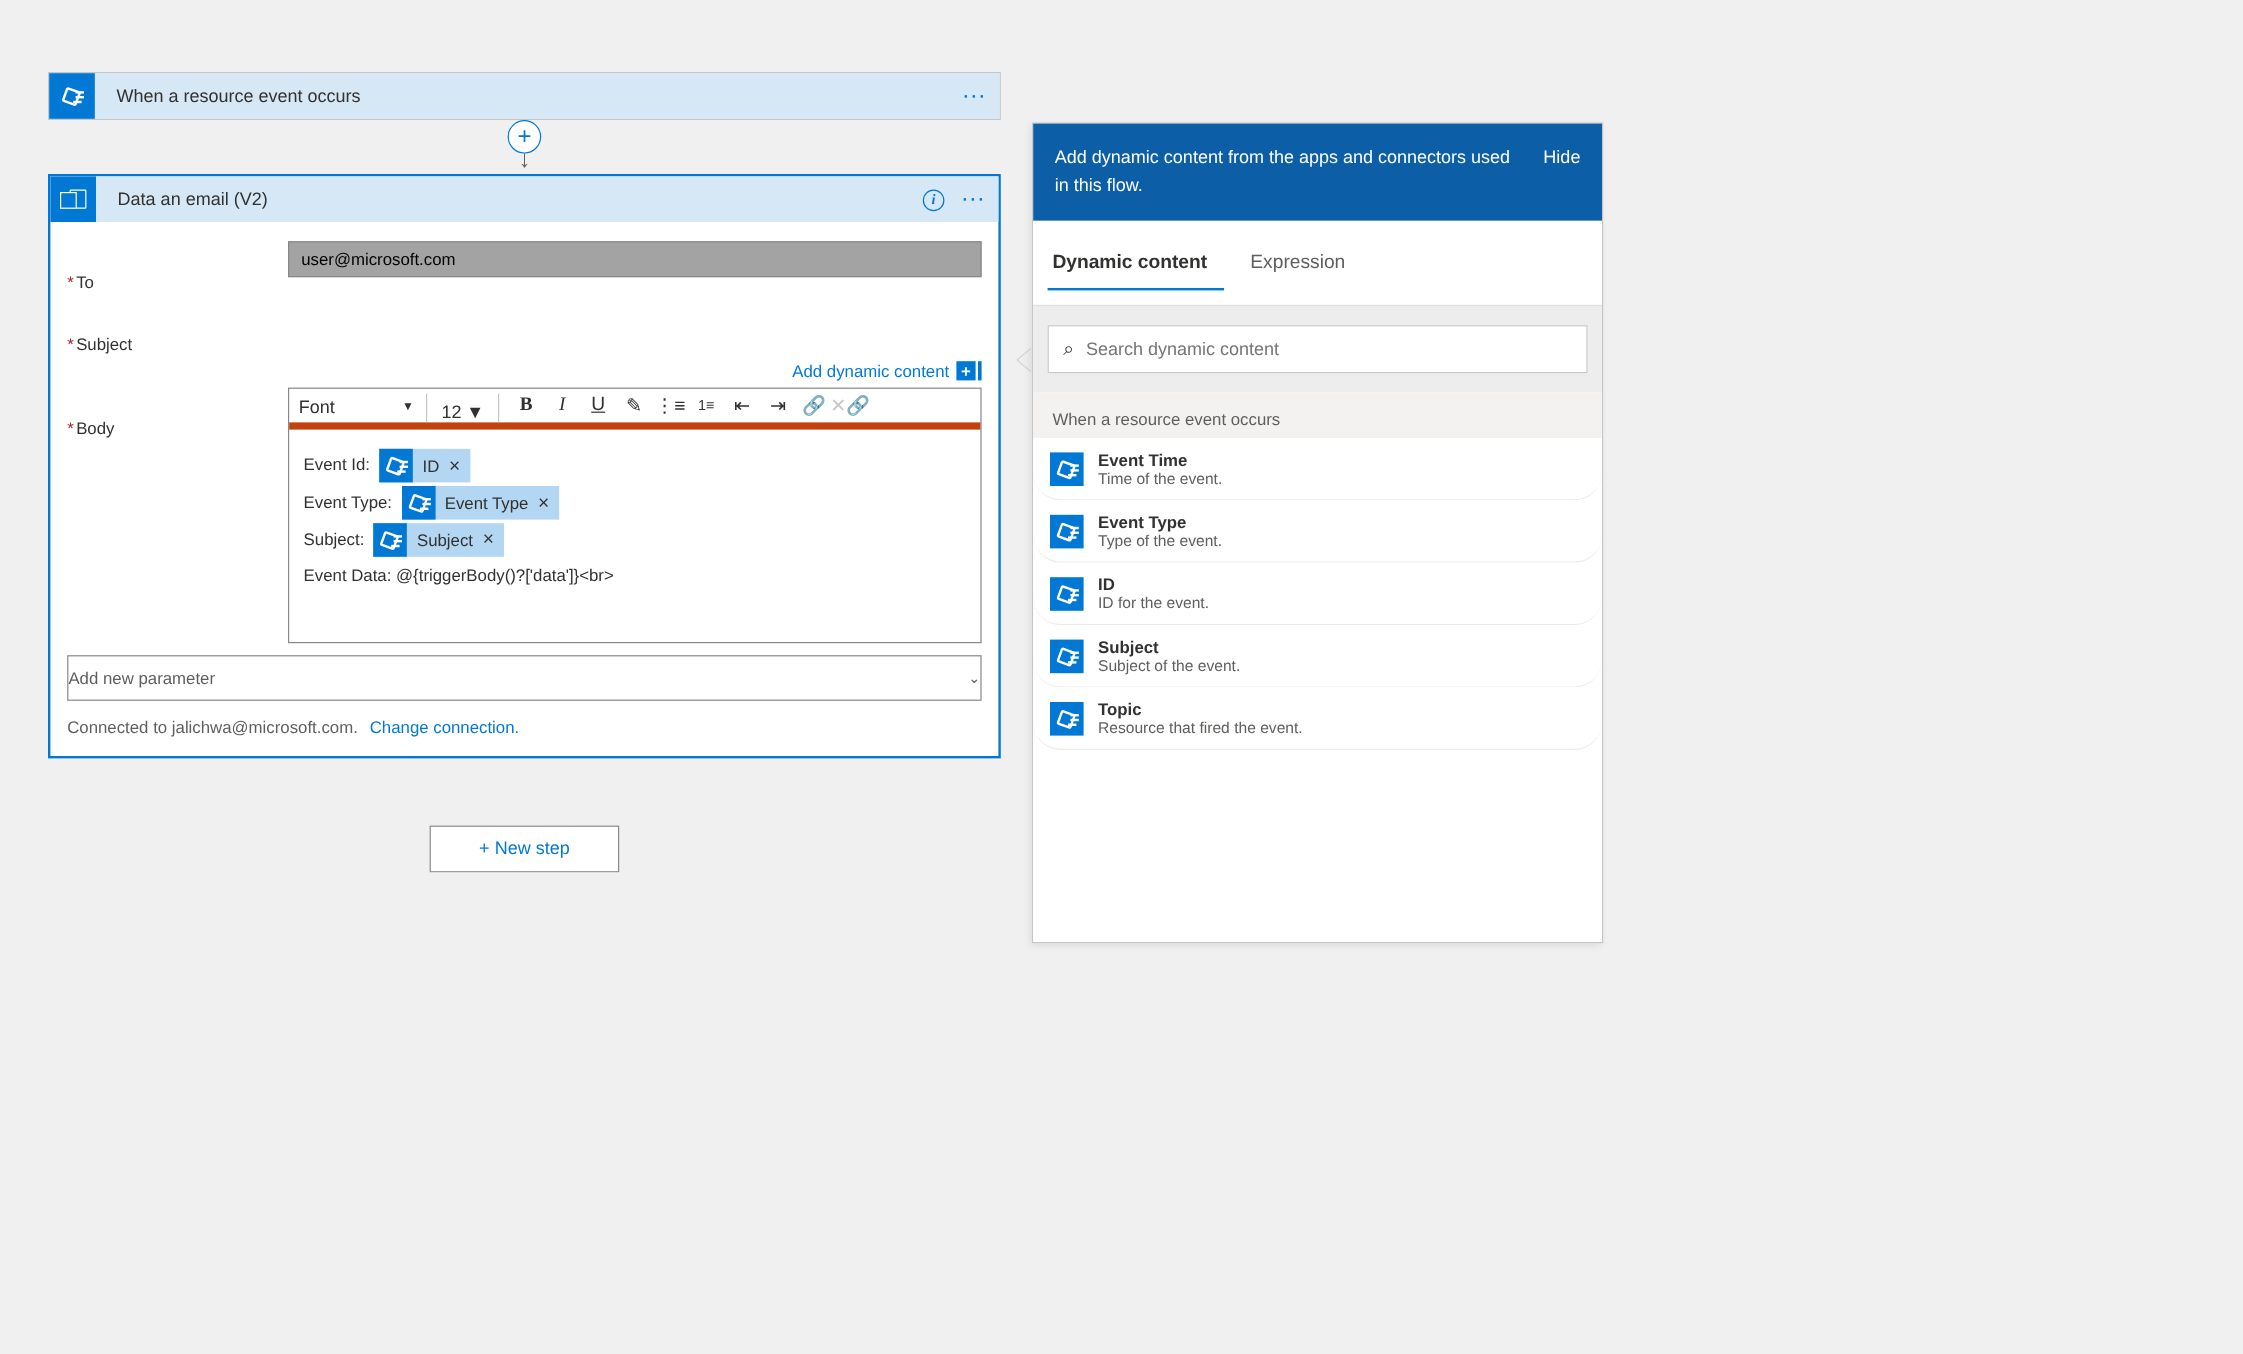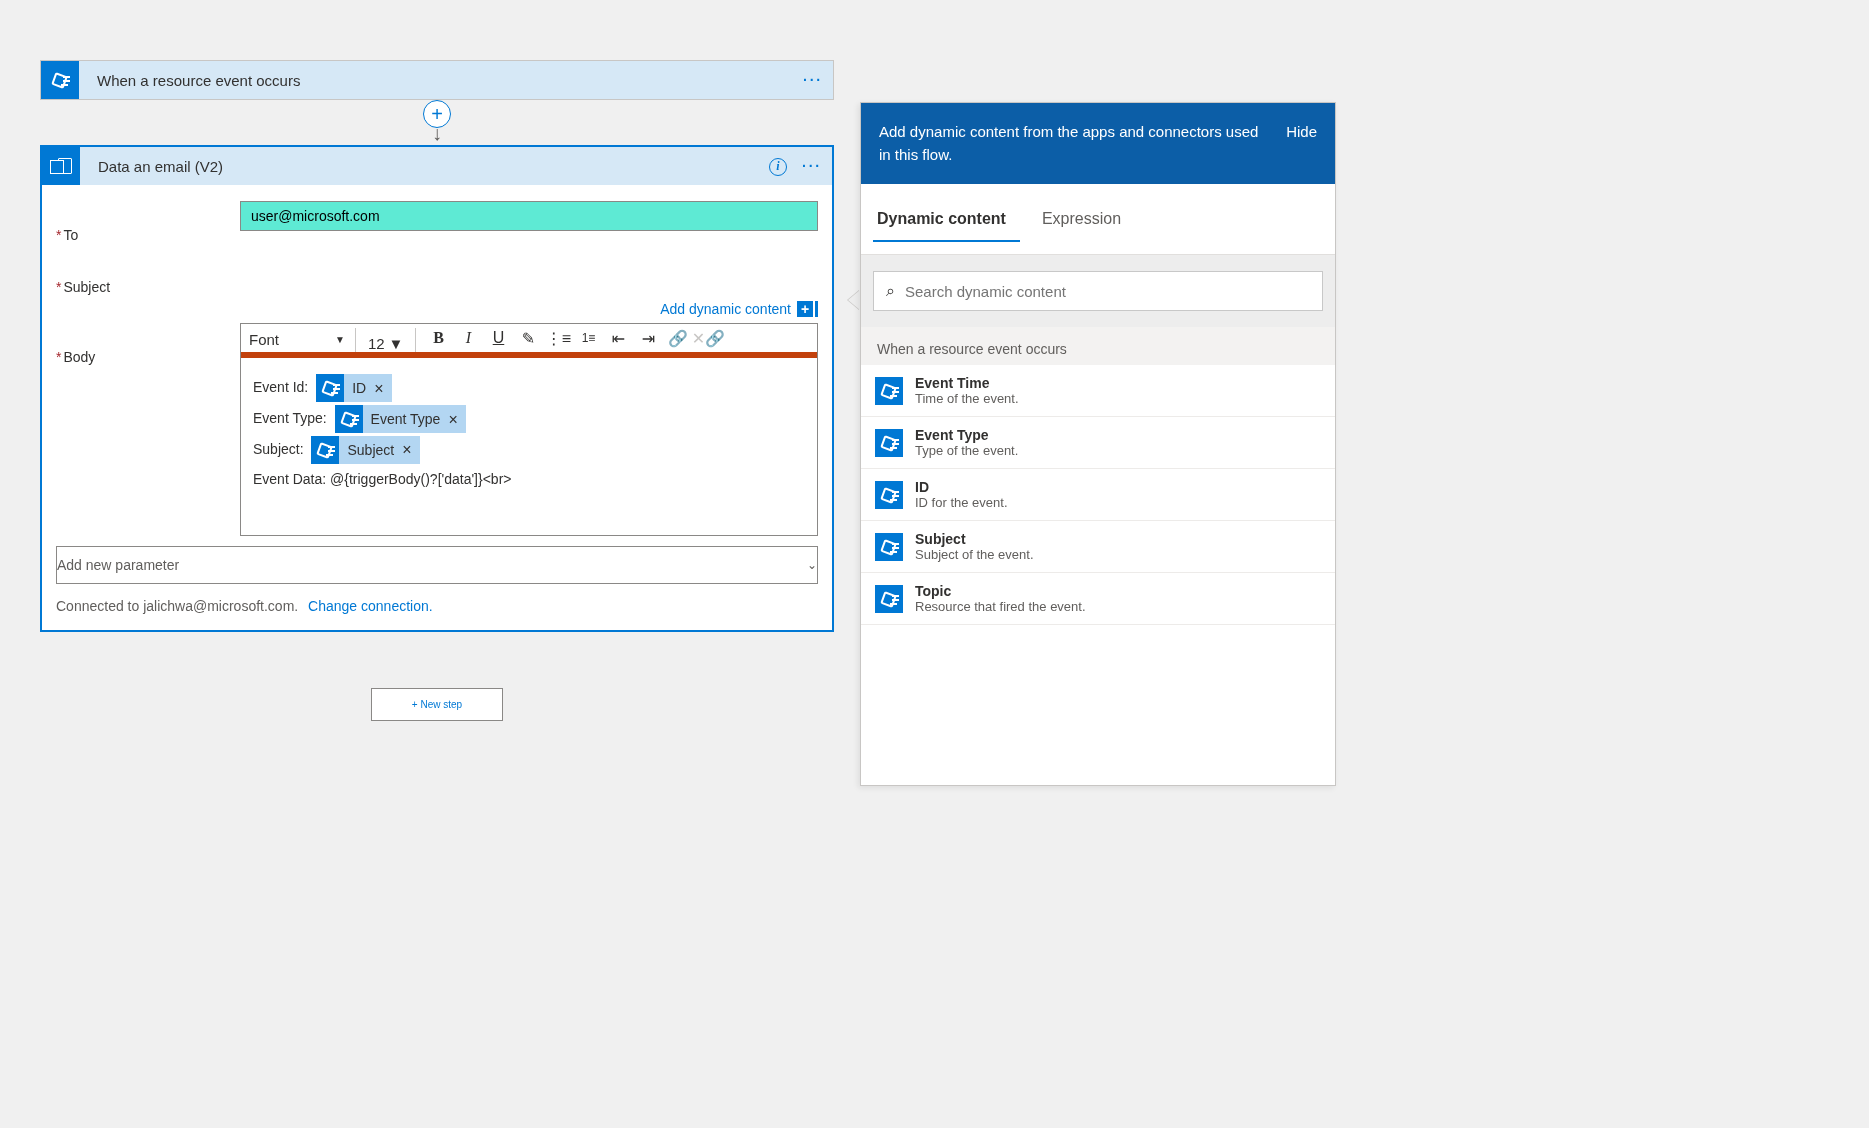--- a/index.html
+++ b/index.html
@@ -18,21 +18,21 @@
 
   .connector { display:flex; flex-direction:column; align-items:center; padding: 0; }
   .plus-circle { width:28px; height:28px; border:1.5px solid #0078d4; border-radius:50%; color:#0078d4; display:flex; align-items:center; justify-content:center; font-size:20px; background:#fff; margin-bottom:-4px; position:relative; z-index:1; }
   .arrow-down { font-size: 20px; color:#605e5c; margin-top:-2px; }
 
   .card-body { padding: 16px 14px 10px 14px; }
   .form-row { display:flex; align-items:flex-start; margin-bottom: 10px; }
   .form-row .label { width: 184px; padding-top:6px; font-size:14px;margin-top:20px; }
   .form-row .label .req { color:#a4262c; margin-right:2px; }
   .form-row .field { flex:1; }
-  .text-input { width:100%; border:1px solid #8a8886; padding:6px 10px; font-size:14px; background:#5eead4; }
+  .text-input { width:100%; border:1px solid #8a8886; padding:6px 10px; font-size:14px; background:#a3a3a3; }
 
   .add-dyn-row { display:flex; justify-content:flex-end; align-items:center; padding: 6px 0 0 0; }
   .add-dyn-link { color:#0078d4; cursor:pointer; margin-right:6px;margin-left:36px; }
   .dyn-wrapper { display:flex; align-items:center; }
   .dyn-plus { width:16px; height:16px; background:#0078d4; color:#fff; display:inline-flex; align-items:center; justify-content:center; font-size:14px; font-weight:bold; }
   .dyn-bar { display:inline-block; width:3px; height:16px; background:#0078d4; margin-left:2px; }
 
   .editor-box { border:1px solid #8a8886; }
   .editor-toolbar { height:34px; border-bottom:6px solid #c2410c; display:flex; align-items:flex-end; padding:0 6px; gap:2px; }
   .tb-sel { border:none; padding:4px 2px; font-size:15px; display:flex; align-items:center; gap:6px; cursor:pointer; }
@@ -45,37 +45,37 @@
   .editor-content { padding: 14px 12px 40px 12px; font-size:14px; line-height: 2.2; }
   .token-wrap { display:inline-flex; align-items:center; vertical-align:middle; background:#b3d6f2; height:28px; padding-right:8px; margin-left:4px; }
   .token-wrap .token-icon { width:28px; height:28px; background:#0078d4; display:flex; align-items:center; justify-content:center; margin-right:8px; }
   .token-wrap .token-x { margin-left:8px; cursor:pointer; font-size:16px; color:#323130; }
 
   .param-select { margin-top:10px; border:1px solid #8a8886; height:38px; display:flex; align-items:center; justify-content:space-between; padding:0 0; color:#605e5c; cursor:pointer; }
   .conn-info { padding: 14px 0 6px 0; font-size:14px; color:#605e5c; }
   .conn-info a { color:#0078d4; text-decoration:none; margin-left:6px; cursor:pointer; }
 
   .new-step-row { display:flex; justify-content:center; margin-top: 56px; }
-  .new-step-btn { border:1px solid #8a8886; background:#fff; padding:10px 40px; color:#0078d4; font-size:10px; cursor:pointer; }
+  .new-step-btn { border:1px solid #8a8886; background:#fff; padding:10px 40px; color:#0078d4; font-size:15px; cursor:pointer; }
 
   .panel { position:absolute; left:860px; top:102px; width:476px; background:#fff; border:1px solid #c8c6c4; box-shadow:-2px 2px 6px rgba(0,0,0,0.08); }
   .panel-head { background:#0c5ea7; color:#fff; padding:18px 18px; display:flex; align-items:flex-start; gap:20px; font-size:15px; line-height:1.5; }
   .panel-head .head-text { flex:1; }
   .panel-head .hide-link { cursor:pointer; }
   .tabs { display:flex; border-bottom:1px solid #e1dfdd; padding:12px 12px; background:#fff; }
   .tab { padding:14px 14px 12px 4px; color:#605e5c; cursor:pointer; margin-right:18px; font-size:16px; }
   .tab.active { color:#323130; font-weight:600; border-bottom:2px solid #0078d4; }
 
   .search-area { background:#ededed; padding:16px 12px; }
   .search-box { background:#fff; height:40px; border:1px solid #c8c8c8; display:flex; align-items:center; padding:0 12px; gap:10px; }
   .search-box input { border:none; flex:1; font-size:15px; outline:none; background:transparent; }
 
   .panel-section-title { padding:14px 16px 8px 16px; color:#605e5c; background:#f3f2f1; font-size:14px; }
   .dc-list { background:#fff; padding-bottom: 160px; }
-  .dc-item { display:flex; align-items:center; padding:10px 14px; border-bottom:1px solid #edebe9; cursor:pointer; gap:12px; }
+  .dc-item { display:flex; align-items:center; padding:10px 14px; border-bottom:1px solid #edebe9; cursor:pointer; gap:12px;border-radius:23px; }
   .dc-item .sq { width:28px; height:28px; background:#0078d4; display:flex; align-items:center; justify-content:center; flex-shrink:0; }
   .dc-item .txt .t1 { font-weight:600; }
   .dc-item .txt .t2 { color:#605e5c; font-size:13px; }
 
   .callout-arrow { position:absolute; left:848px; top:290px; width:0; height:0; border-top:10px solid transparent; border-bottom:10px solid transparent; border-right:12px solid #ededed; filter:drop-shadow(-1px 0 0 #c8c6c4); }
 
   .eg-icon { width:20px; height:18px; position:relative; }
   .eg-icon::before { content:""; position:absolute; left:3px; top:3px; width:9px; height:9px; border:2px solid #fff; border-radius:2px; transform:rotate(20deg); }
   .eg-icon::after { content:""; position:absolute; right:0; top:5px; width:7px; height:2px; background:#fff; box-shadow: 0 4px 0 #fff, -2px 8px 0 #fff; }
   .outlook-icon { width:22px; height:20px; position:relative; }

